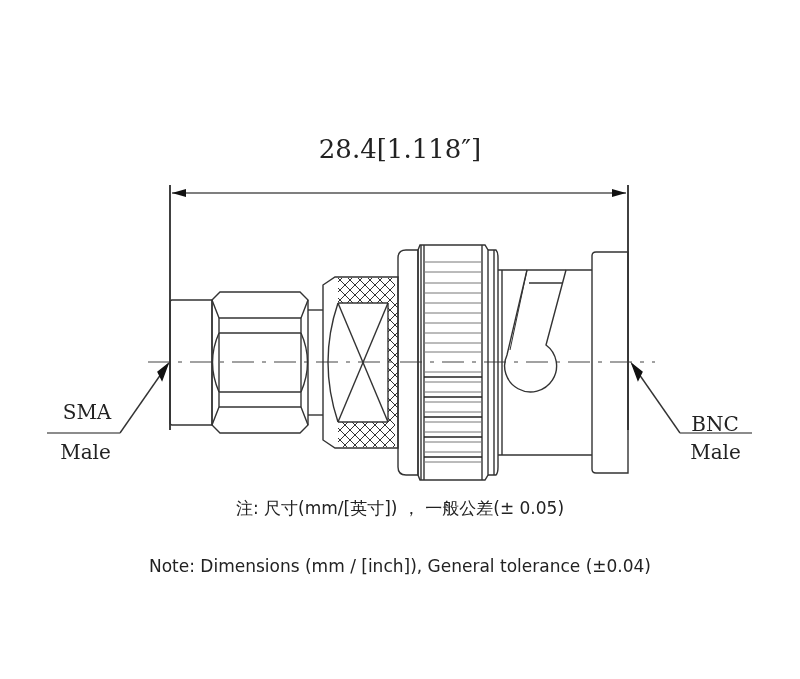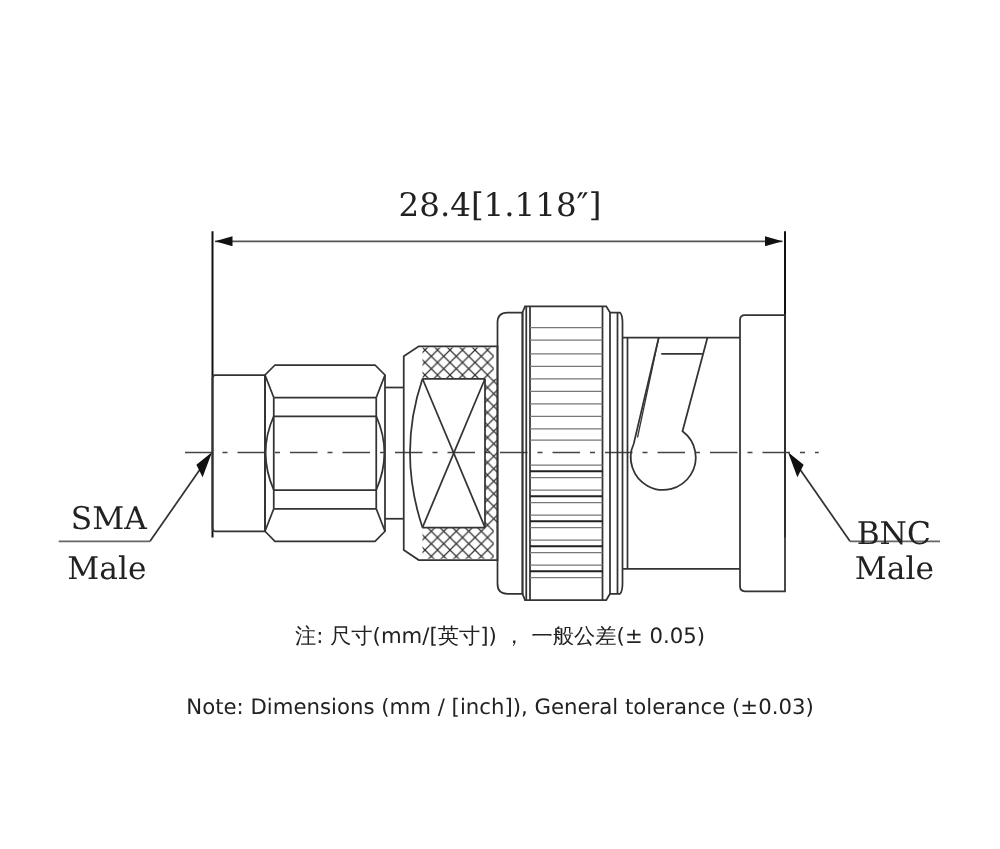--- a/index.html
+++ b/index.html
@@ -1,20 +1,20 @@
 <!DOCTYPE html>
 <html><head>
   <meta charset="utf-8">
   <style>
     html, body { margin: 0; padding: 0; background: #ffffff; }
     body { width: 800px; height: 679px; position: relative; overflow: hidden; font-family: "Liberation Sans", sans-serif; }
     #drawing { position: absolute; left: 0; top: 0; width: 800px; height: 679px; }
-    .dim-text { position: absolute; left: 290px; top: 150px; width: 220px; text-align: center;
+    .dim-text { position: absolute; left: 290px; top: 134px; width: 220px; text-align: center;
       font-family: "DejaVu Serif", "Liberation Serif", serif; font-size: 26px; color: #222; letter-spacing: 0px; }
-    .label { position: absolute; font-family: "DejaVu Serif", "Liberation Serif", serif; font-size: 25px; color: #222; text-align: center; }
+    .label { position: absolute; font-family: "DejaVu Serif", "Liberation Serif", serif; font-size: 20px; color: #222; text-align: center; }
     .label-sma-top { left: 52px; top: 400px; width: 70px; }
     .label-sma-bot { left: 48px; top: 440px; width: 75px; }
     .label-bnc-top { left: 680px; top: 412px; width: 70px; }
     .label-bnc-bot { left: 678px; top: 440px; width: 75px; }
     .note { position: absolute; left: 0; width: 800px; text-align: center; color: #222; font-family: "DejaVu Sans", sans-serif; font-size: 17px; }
     .note-cn { top: 497px; }
     .note-en { top: 556px; }
   </style>
 </head>
 <body>
@@ -126,13 +126,13 @@
 </svg>
 
 <div class="dim-text">28.4[1.118″]</div>
 
 <div class="label label-sma-top">SMA</div>
 <div class="label label-sma-bot">Male</div>
 <div class="label label-bnc-top">BNC</div>
 <div class="label label-bnc-bot">Male</div>
 
 <div class="note note-cn">注:  尺寸(mm/[英寸]) ， 一般公差(±  0.05)</div>
-<div class="note note-en">Note: Dimensions (mm / [inch]), General tolerance (±0.03)</div>
+<div class="note note-en">Note: Dimensions (mm / [inch]), General tolerance (±0.04)</div>
 
 </body></html>

